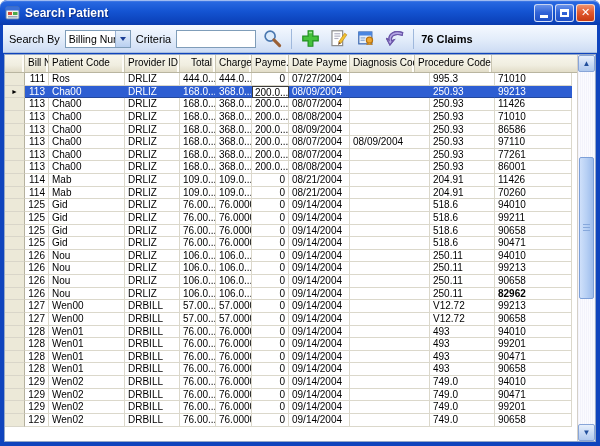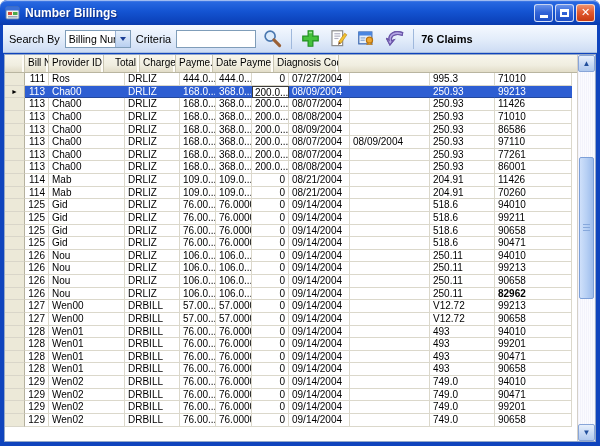--- a/index.html
+++ b/index.html
@@ -76,21 +76,21 @@
 <div class="window">
 
   <div class="titlebar">
     <svg class="title-icon" viewBox="0 0 16 16">
       <rect x="1" y="2" width="13" height="12" rx="1" fill="#f4f2e8" stroke="#5a7ab0"></rect>
       <rect x="1" y="2" width="13" height="3.5" fill="#3a6fd8"></rect>
       <rect x="3" y="7" width="4" height="3" fill="#d84a3a"></rect>
       <rect x="8" y="7" width="4.5" height="3" fill="#4aa84a"></rect>
       <rect x="3" y="11" width="9.5" height="1.5" fill="#9aa8c0"></rect>
     </svg>
-    <span class="title-text">Number Billings</span>
+    <span class="title-text">Search Patient</span>
     <div class="winbtns">
       <div class="wbtn minmax">
           <div class="glyph-min"></div>
         </div>
       <div class="wbtn minmax">
           <div class="glyph-max"></div>
         </div>
       <div class="wbtn close">
           <span class="glyph-x">✕</span>
         </div>
@@ -148,26 +148,28 @@
     </span>
     <span class="tsep"></span>
     <span class="claims">76 Claims</span>
   </div>
 
   <div class="grid-panel">
     <div class="grid-main">
       <div class="header-row" id="headerRow">
           <div class="hcell hsel" style="width: 20px; flex: 0 0 auto;"></div>
           <div class="hcell r" style="width: 24px; flex: 0 0 auto;">Bill No.</div>
+          <div class="hcell" style="width: 76px; flex: 0 0 auto;">Patient Code</div>
           <div class="hcell" style="width: 55px; flex: 0 0 auto;">Provider ID</div>
           <div class="hcell r" style="width: 36px; flex: 0 0 auto;">Total</div>
           <div class="hcell r" style="width: 36px; flex: 0 0 auto;">Charges</div>
           <div class="hcell r" style="width: 37px; flex: 0 0 auto;">Payme...</div>
           <div class="hcell" style="width: 61px; flex: 0 0 auto;">Date Payme</div>
           <div class="hcell" style="width: 65px; flex: 0 0 auto;">Diagnosis Code</div>
+          <div class="hcell" style="width: 77px; flex: 0 0 auto;">Procedure Code</div>
         </div>
       <div class="rows" id="rowsArea">
           <div class="grow">
             <div class="indcell"></div>
             <div class="gcell r" style="width: 24px; flex: 0 0 auto;">111</div>
             <div class="gcell" style="width: 76px; flex: 0 0 auto;">Ros</div>
             <div class="gcell" style="width: 55px; flex: 0 0 auto;">DRLIZ</div>
             <div class="gcell r" style="width: 36px; flex: 0 0 auto;">444.0...</div>
             <div class="gcell r" style="width: 36px; flex: 0 0 auto;">444.0...</div>
             <div class="gcell r" style="width: 37px; flex: 0 0 auto;">0</div>

